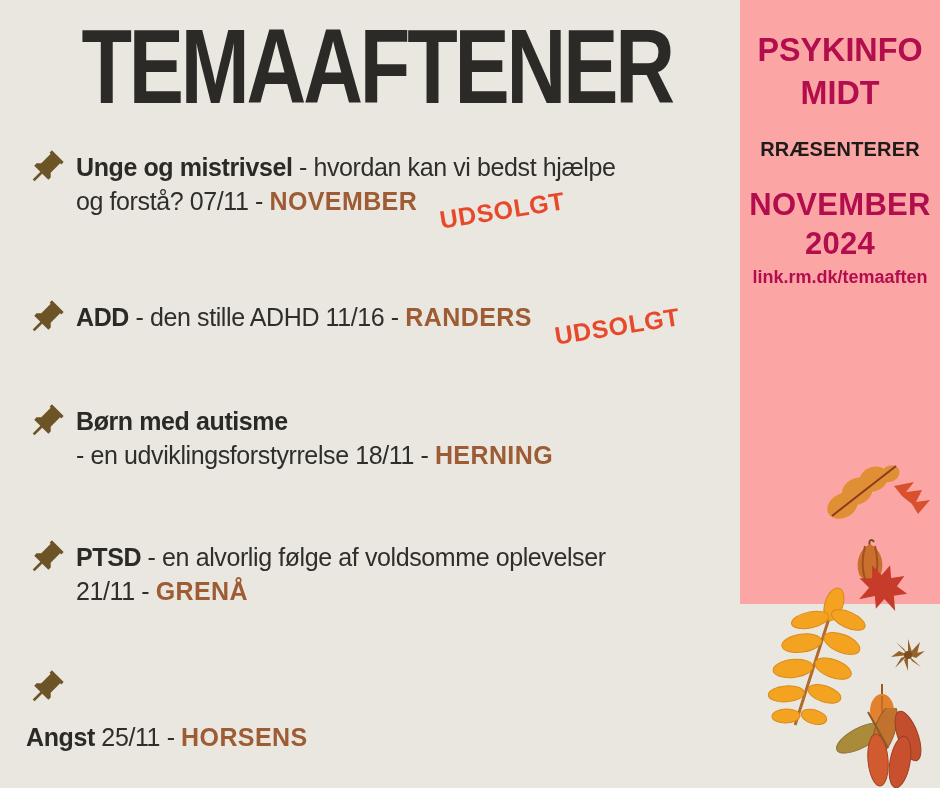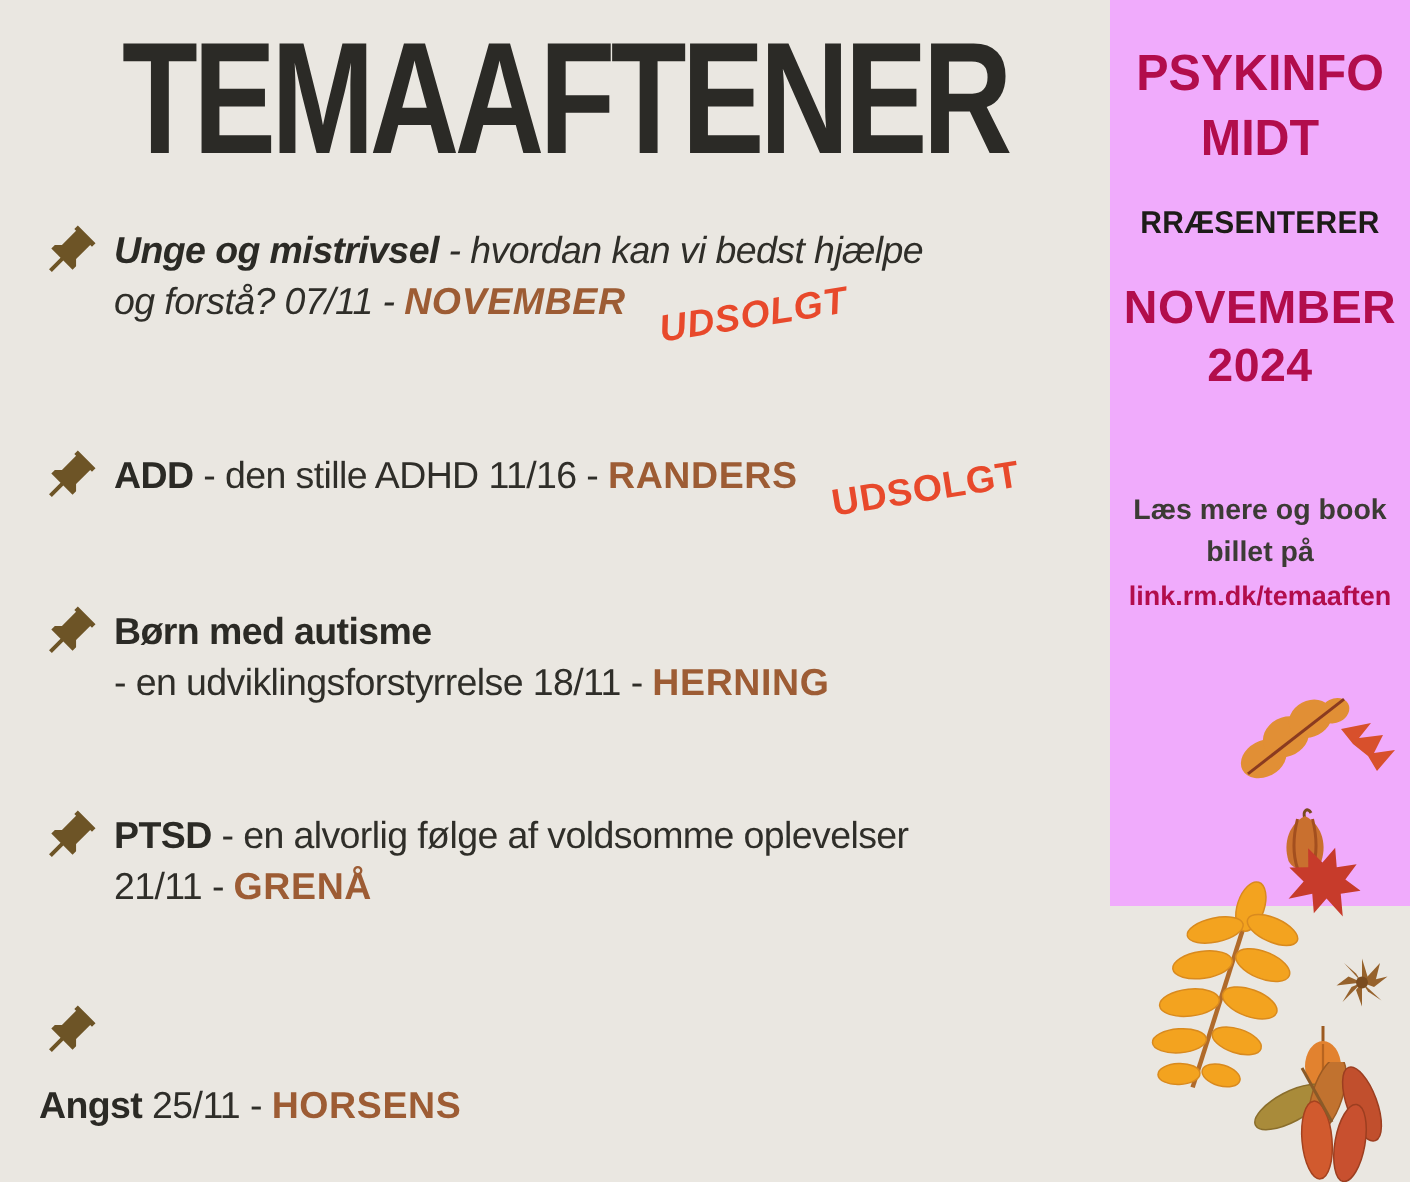--- a/index.html
+++ b/index.html
@@ -18,38 +18,38 @@
   .pin { width:40px; height:40px; flex:0 0 40px; margin-top:0; }
   .event-text { font-size:25px; color:#2F2E29; line-height:34px; letter-spacing:-0.4px; white-space:nowrap; padding-top:2px; }
   .seg-bold { font-weight:bold; color:#2B2A25; }
   .seg-normal { font-weight:normal; }
   .seg-location { font-weight:bold; color:#9D5C34; letter-spacing:0.4px; }
   .seg-soldout {
     display:inline-block; font-weight:bold; color:#E8492B; letter-spacing:0.6px;
     transform:rotate(-9deg); margin-left:22px; position:relative; top:9px;
   }
 
-  .sidebar { position:absolute; left:740px; top:0; width:200px; height:604px; background:#f0abfc; text-align:center; }
+  .sidebar { position:absolute; left:740px; top:0; width:200px; height:604px; background:#fca5a5; text-align:center; }
   .org-name { margin-top:28px; font-size:34px; font-weight:bold; color:#B20D4C; line-height:43px; transform:scaleX(0.95); }
   .presents { margin-top:23px; font-size:21px; font-weight:bold; color:#1D1C18; letter-spacing:0.2px; transform:scaleX(0.95); }
   .month { margin-top:24px; font-size:31px; font-weight:bold; color:#B20D4C; line-height:39px; letter-spacing:0.3px; }
   .booking { margin-top:64px; font-size:19px; font-weight:bold; color:#3C3B35; line-height:28px; }
   .booking-link { font-size:18px; font-weight:bold; color:#B20D4C; line-height:28px; }
 
   .leaf { position:absolute; }
 </style>
 </head>
 <body>
 
 <div class="poster">
 
   <div class="main">
     <h1 class="title">TEMAAFTENER</h1>
     <div>
-        <div class="event" style="top: 148px; font-style: italic;">
+        <div class="event" style="top: 148px;">
           <svg class="pin" viewBox="0 0 24 24">
     <g transform="rotate(45 12 12)">
       <path fill="#6D5426" d="M16,12V4h1V2H7v2h1v8l-2,2v2h5.2v6.5h1.6V16H18v-2L16,12z"></path>
     </g>
   </svg>
           <div class="event-text"><span class="seg-bold">Unge og mistrivsel</span><span class="seg-normal"> - hvordan kan vi bedst hjælpe</span><br><span class="seg-normal">og forstå? 07/11 - </span><span class="seg-location">NOVEMBER</span><span class="seg-soldout">UDSOLGT</span></div>
         </div>
         <div class="event" style="top: 298px;">
           <svg class="pin" viewBox="0 0 24 24">
     <g transform="rotate(45 12 12)">
@@ -87,24 +87,20 @@
 
   <aside class="sidebar">
     <div class="org-name">
       <div>PSYKINFO</div>
       <div>MIDT</div>
     </div>
     <div class="presents">RRÆSENTERER</div>
     <div class="month">
       <div>NOVEMBER</div>
       <div>2024</div>
-    </div>
-    <div class="booking">
-      <div>Læs mere og book</div>
-      <div>billet på</div>
     </div>
     <div class="booking-link">link.rm.dk/temaaften</div>
 
     <svg class="leaf" style="left:78px; top:460px; transform:rotate(-28deg);" width="92" height="62" viewBox="0 0 92 62">
       <g fill="#E18F35">
         <ellipse cx="20" cy="34" rx="16" ry="12"></ellipse>
         <ellipse cx="40" cy="28" rx="16" ry="13"></ellipse>
         <ellipse cx="60" cy="25" rx="15" ry="12"></ellipse>
         <ellipse cx="77" cy="28" rx="10" ry="8"></ellipse>
       </g>

